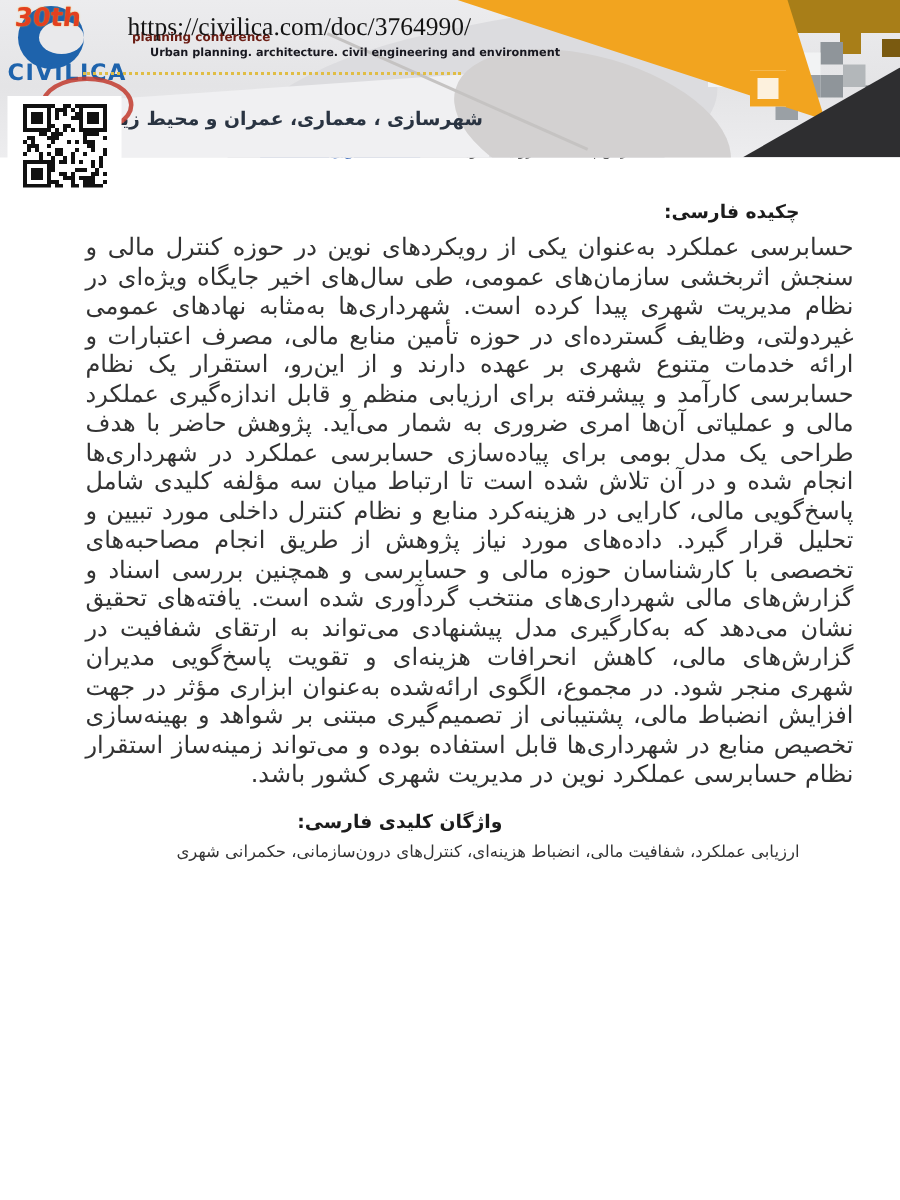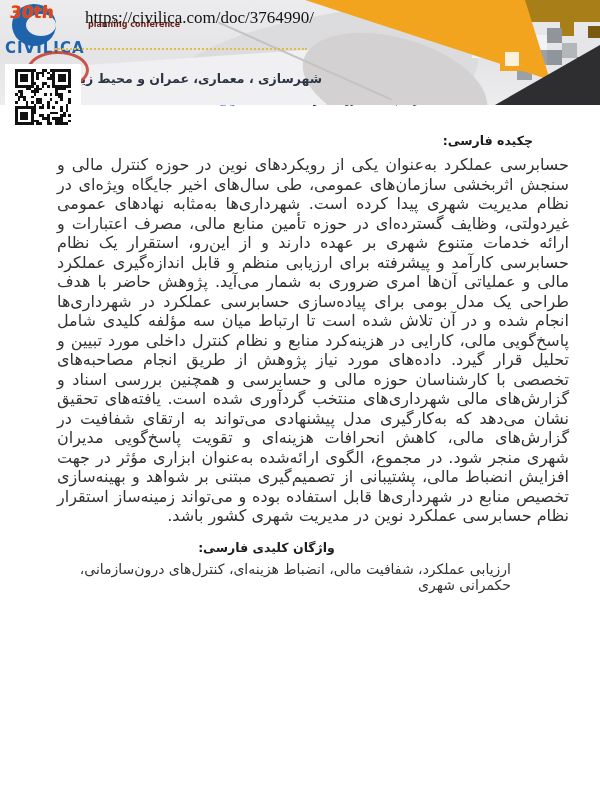--- a/index.html
+++ b/index.html
@@ -62,22 +62,22 @@
   .affiliation{margin-top:7px;text-align:center;direction:rtl;font-size:10.5px;color:#2b2b2b;}
   .email-row{margin-top:6px;text-align:center;direction:rtl;font-size:10.5px;color:#2b2b2b;}
   .email-link{color:#2a5db5;text-decoration:underline;font-family:"Liberation Serif","DejaVu Serif",serif;
     font-size:12px;direction:ltr;unicode-bidi:embed;}
   .sec-heading{margin:26px 67px 0 0;direction:rtl;
     font-size:12.5px;font-weight:bold;color:#1c1c1c;}
   .abstract-text{margin:7px 31px 0 57px;direction:rtl;text-align:justify;
     font-size:16px;line-height:19.5px;color:#333333;}
   .kw-heading{margin:14px 67px 0 0;direction:rtl;text-align:center;
     font-size:12.5px;font-weight:bold;color:#1c1c1c;}
-  .keywords-text{margin:6px 89px 0 57px;direction:rtl;text-align:right;
-    font-size:14px;color:#333333;}
+  .keywords-text{margin:6px 67px 0 57px;direction:rtl;text-align:right;
+    font-size:11px;color:#333333;}
 </style>
 </head>
 <body>
 
 <div class="banner">
 
   <div class="photo-blob1"></div>
   <div class="photo-paper"></div>
   <div class="photo-blob2"></div>
   <div class="photo-line"></div>
@@ -100,20 +100,21 @@
   <div class="mz" style="left:517px;top:65px;width:15px;height:15px;background:#9aa0a5"></div>
   <div class="wedge"></div>
   <div class="black-tri"></div>
   <div class="square-icon"></div>
 
   <div class="conf-sub">شهرسازی ، معماری، عمران و محیط زیست</div>
 
   <div class="logo-c"></div>
   <div class="logo-30">30th</div>
   <div class="eng1">planning conference</div>
+  <div class="eng2">Urban planning. architecture. civil engineering and environment</div>
   <div class="civilica-word">CIVILICA</div>
   <div class="dots"></div>
   <div class="stamp"></div>
 </div>
 
 <div class="url-overlay">https://civilica.com/doc/3764990/</div>
 
 <div class="qr">
   <svg id="qr-svg" width="62" height="56" viewBox="0 0 21 21" shape-rendering="crispEdges">
       <rect x="0" y="0" width="1" height="1" fill="#111"></rect>

